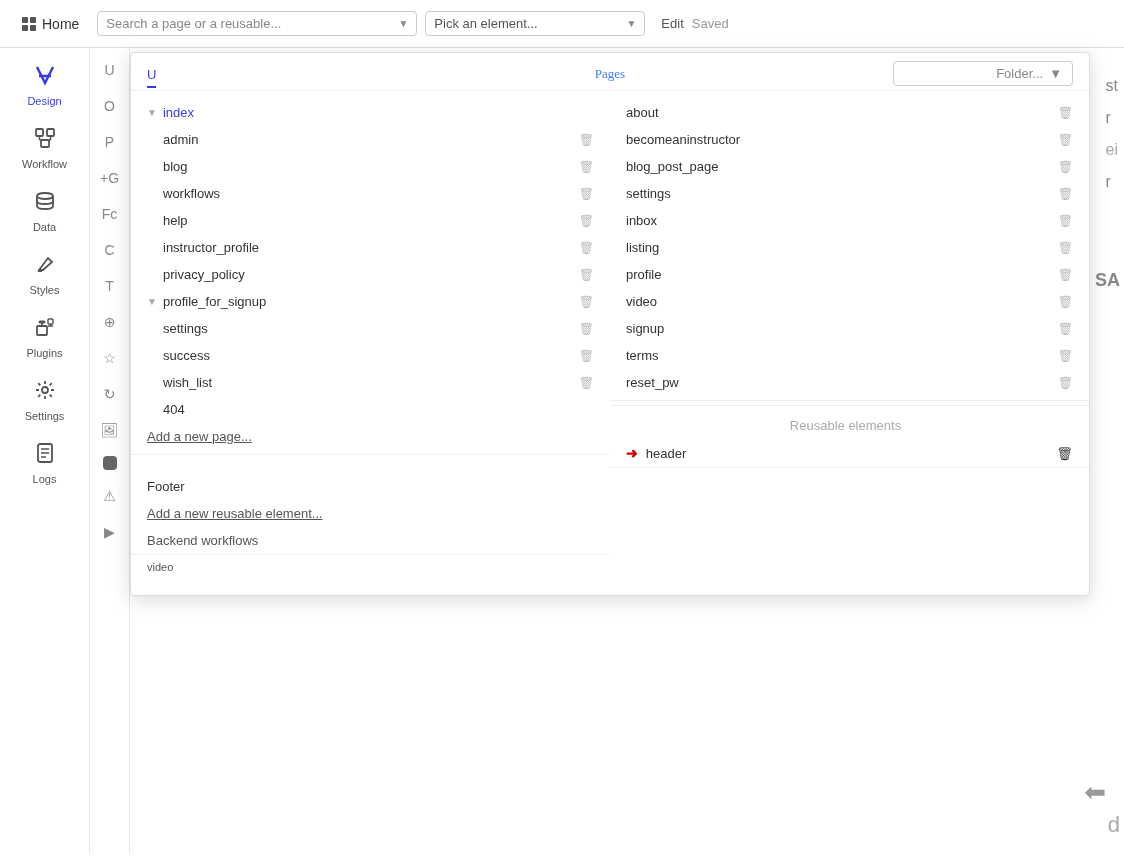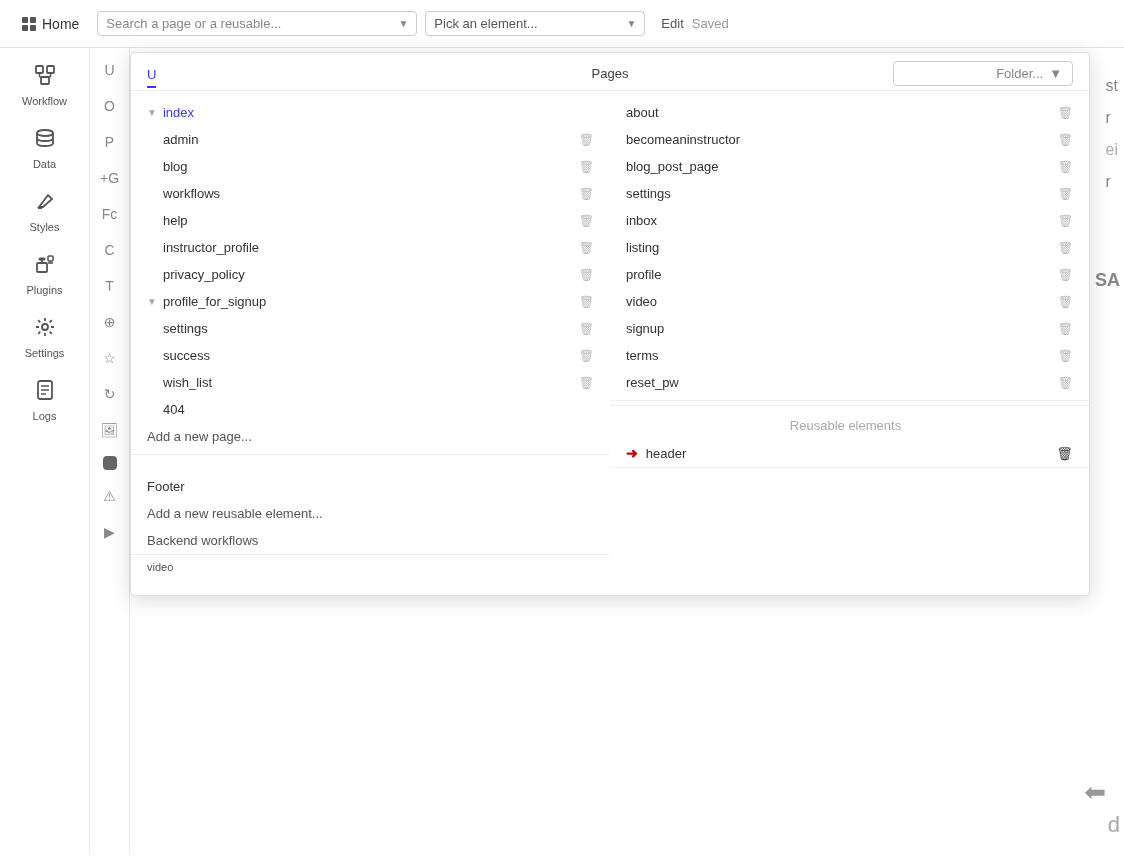--- a/index.html
+++ b/index.html
@@ -95,21 +95,21 @@
 
     .page-item {
       display: flex; align-items: center; justify-content: space-between;
       padding: 6px 16px; cursor: pointer; color: #333; font-size: 13px;
     }
     .page-item.active-page { color: #3a3aed; }
     .page-item .left-content { display: flex; align-items: center; gap: 6px; }
     .page-item .trash { color: #bbb; font-size: 12px; }
 
     .add-link {
-      padding: 6px 16px; color: #555; font-size: 13px; cursor: pointer;
+      padding: 6px 16px; color: #555; font-size: 13px; cursor: pointer; text-decoration: underline;
     }
 
     .reusable-header {
       text-align: center; color: #aaa; font-size: 13px;
       padding: 12px 16px 6px; border-top: 1px solid #f0f0f0; margin-top: 4px;
     }
 
     .reusable-item {
       display: flex; align-items: center; justify-content: space-between;
       padding: 6px 16px; cursor: pointer; color: #333; font-size: 13px;
@@ -150,20 +150,29 @@
   </div>
 
   <span class="edit-btn">Edit</span>
   <span class="saved-btn">Saved</span>
 </div>
 
 <div class="main-layout">
 
   <div class="left-sidebar">
 
+    <div class="sidebar-item active">
+      <span class="icon">
+        <svg width="22" height="22" viewBox="0 0 22 22" fill="none">
+          <path d="M3 3 L11 19 L19 3" stroke="#3a3aed" stroke-width="2.5" fill="none"></path>
+          <path d="M5 12 L17 12" stroke="#3a3aed" stroke-width="2.5"></path>
+        </svg>
+      </span>
+      <span class="label">Design</span>
+    </div>
 
     <div class="sidebar-item">
       <span class="icon">
         <svg width="22" height="22" viewBox="0 0 22 22" fill="none">
           <rect x="2" y="2" width="7" height="7" rx="1" stroke="#555" stroke-width="1.8"></rect>
           <rect x="13" y="2" width="7" height="7" rx="1" stroke="#555" stroke-width="1.8"></rect>
           <rect x="7" y="13" width="8" height="7" rx="1" stroke="#555" stroke-width="1.8"></rect>
           <line x1="5.5" y1="9" x2="5.5" y2="13" stroke="#555" stroke-width="1.5"></line>
           <line x1="16.5" y1="9" x2="16.5" y2="13" stroke="#555" stroke-width="1.5"></line>
           <line x1="5.5" y1="13" x2="16.5" y2="13" stroke="#555" stroke-width="1.5"></line>
@@ -247,21 +256,21 @@
     <div class="sec-icon">⚠</div>
     <div class="sec-icon">▶</div>
   </div>
 
   <div class="dropdown-overlay">
 
     <div style="display:flex; align-items:center; padding: 8px 16px 4px; border-bottom: 1px solid #f0f0f0;">
       <div style="flex:1;">
         <span style="color:#3a3aed; font-size:13px; font-weight:500; border-bottom:2px solid #3a3aed; padding-bottom:4px;">U</span>
       </div>
-      <div style="flex:1; text-align:center; color:#404040; font-size:13px;">Pages</div>
+      <div style="flex:1; text-align:center; color:#3b82f6; font-size:13px;font-family:Liberation Serif, serif;">Pages</div>
       <div style="flex:1; display:flex; justify-content:flex-end;">
         <div class="folder-select">
           <span>Folder...</span>
           <span>▼</span>
         </div>
       </div>
     </div>
 
     <div class="dropdown-cols">
 

